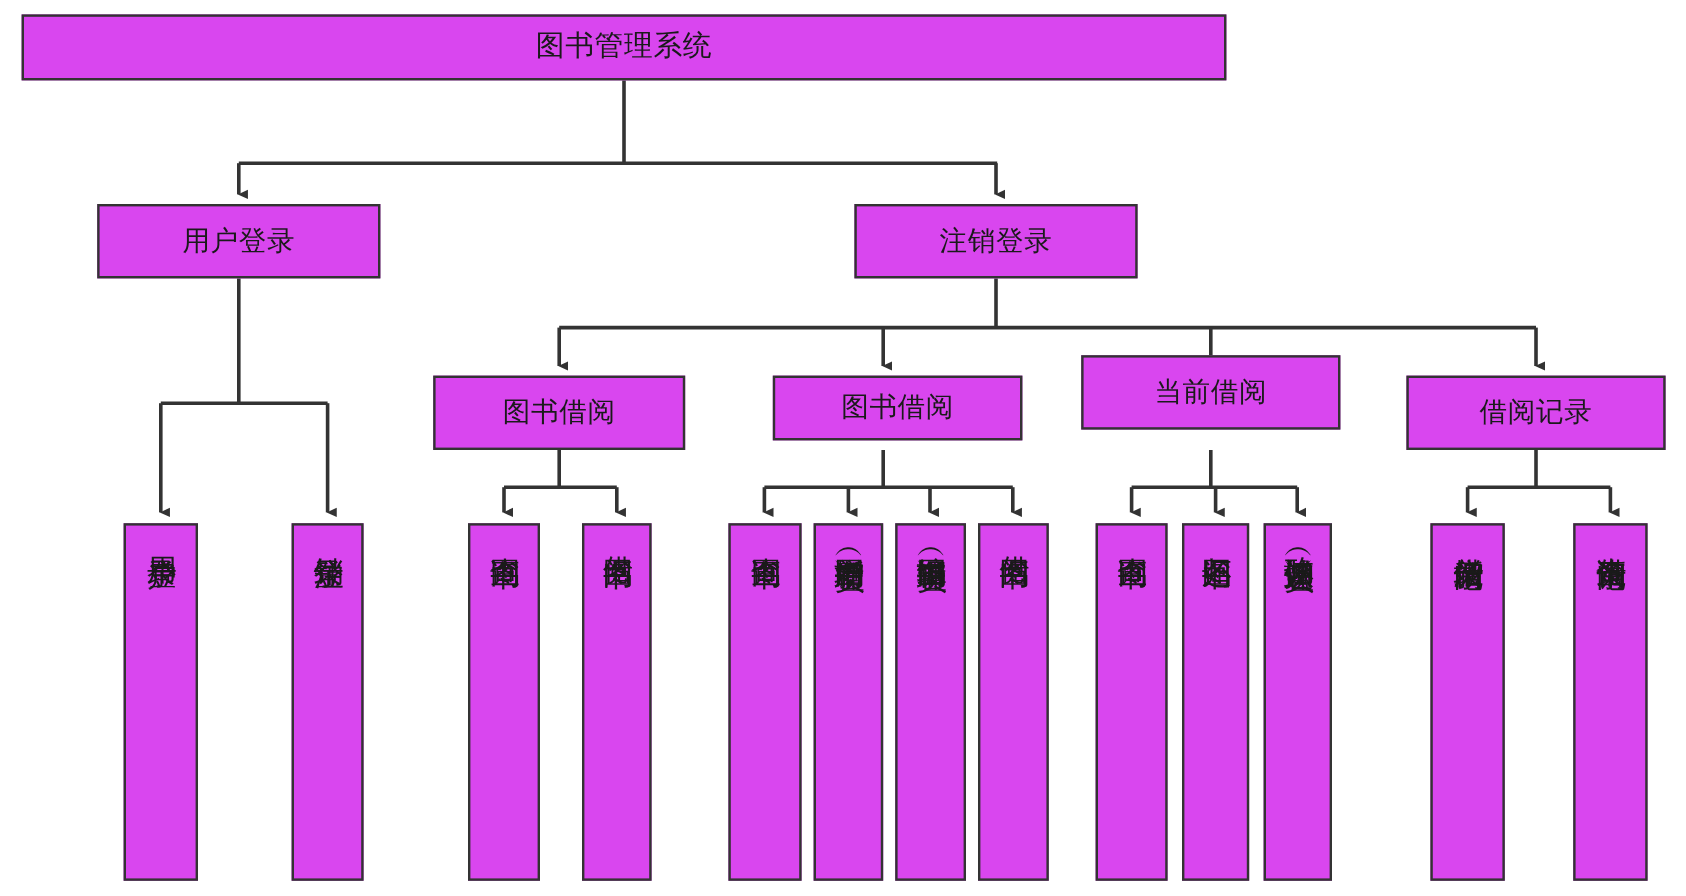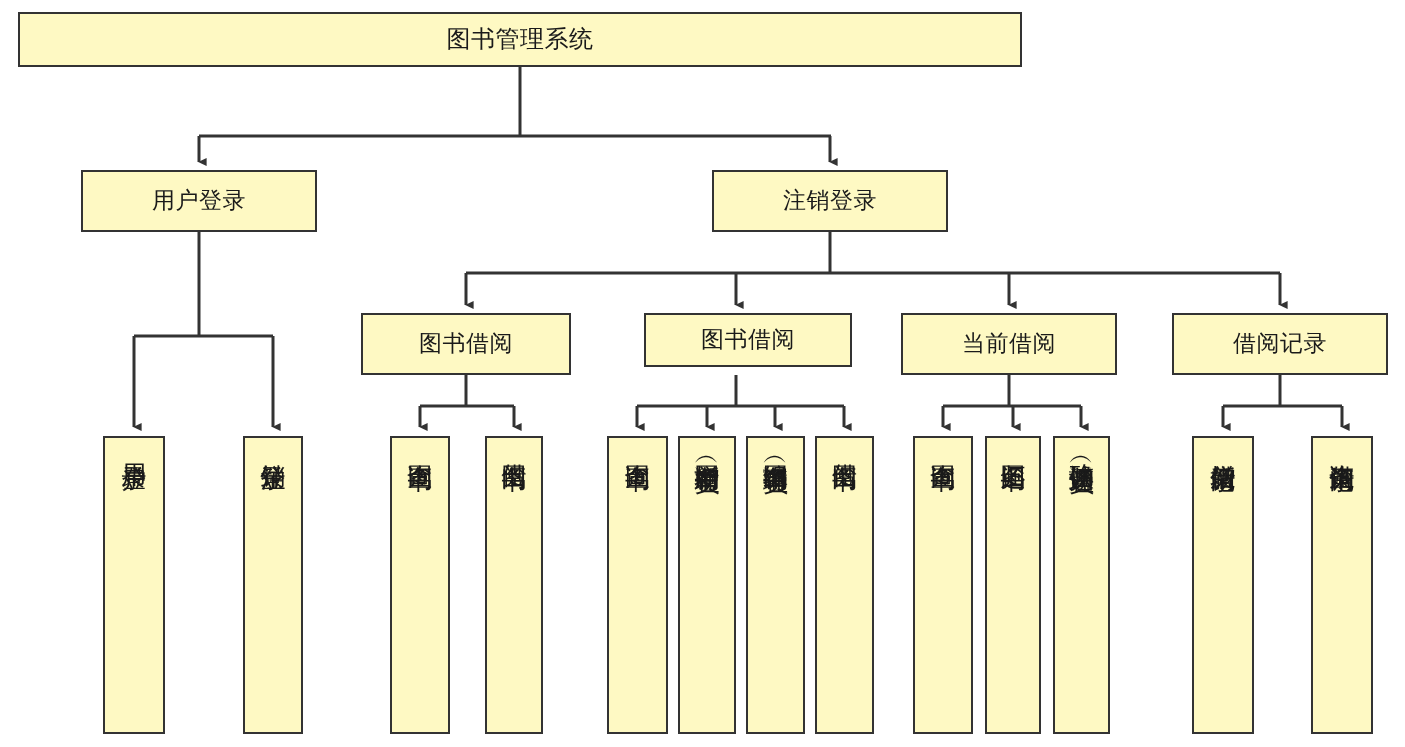--- a/index.html
+++ b/index.html
@@ -22,21 +22,21 @@
     left: 0;
     top: 0;
     width: 1405px;
     height: 747px;
     pointer-events: none;
   }
   .node {
     position: absolute;
     box-sizing: border-box;
     border: 2px solid #333333;
-    background: #fef9c3;
+    background: #d946ef;
     display: flex;
     align-items: center;
     justify-content: center;
     color: #1a1a1a;
     z-index: 2;
   }
   .node-label {
     display: block;
     text-align: center;
     line-height: 1.12;
@@ -142,21 +142,21 @@
       </div>
       <div class="node h" style="left: 712px; top: 170px; width: 236px; height: 62px;">
         <span class="node-label">注销登录</span>
       </div>
       <div class="node h" style="left: 361px; top: 313px; width: 210px; height: 62px;">
         <span class="node-label">图书借阅</span>
       </div>
       <div class="node h" style="left: 644px; top: 313px; width: 208px; height: 54px;">
         <span class="node-label">图书借阅</span>
       </div>
-      <div class="node h" style="left: 901px; top: 313px; width: 216px; height: 62px;">
+      <div class="node h" style="left: 901px; top: 296px; width: 216px; height: 62px;">
         <span class="node-label">当前借阅</span>
       </div>
       <div class="node h" style="left: 1172px; top: 313px; width: 216px; height: 62px;">
         <span class="node-label">借阅记录</span>
       </div>
       <div class="node v" style="left: 103px; top: 436px; width: 62px; height: 298px;">
         <span class="node-label">用户登录</span>
       </div>
       <div class="node v" style="left: 243px; top: 436px; width: 60px; height: 298px;">
         <span class="node-label">注销登录</span>

